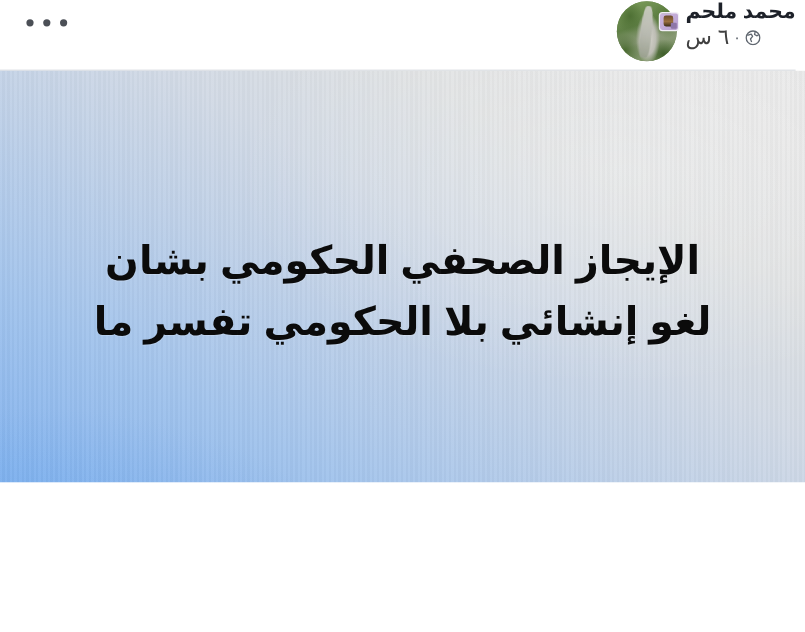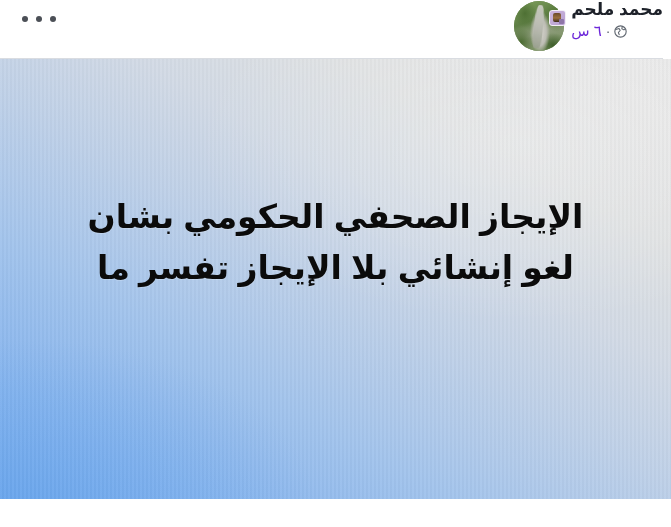--- a/index.html
+++ b/index.html
@@ -8,21 +8,21 @@
     padding: 0;
     background: #ffffff;
   }
   body {
     font-family: "Liberation Sans", "DejaVu Sans", sans-serif;
   }
 
   .screen {
     position: relative;
     width: 671px;
-    height: 499px;
+    height: 402px;
     overflow: hidden;
     background: #ffffff;
   }
 
   
   .post-header {
     position: absolute;
     top: 0;
     left: 0;
     width: 671px;
@@ -162,22 +162,22 @@
   }
   .meta-row {
     display: flex;
     flex-direction: row;
     align-items: center;
     gap: 4px;
     margin-top: 2px;
     height: 18px;
   }
   .meta-time {
-    font-size: 15px;
-    color: #6d28d9;
+    font-size: 18px;
+    color: #404040;
     line-height: 18px;
     white-space: nowrap;
     cursor: pointer;
   }
   .meta-sep {
     font-size: 14px;
     color: #606770;
     line-height: 18px;
   }
   .globe-icon {
@@ -288,17 +288,17 @@
     </div>
 
     <div class="right-gutter"></div>
   </div>
 
   <div class="post-image">
     <div class="grain"></div>
 
     <div class="post-text">
       <span class="line">الإيجاز الصحفي الحكومي بشان</span>
-      <span class="line">لغو إنشائي بلا الإيجاز تفسر ما</span>
+      <span class="line">لغو إنشائي بلا الحكومي تفسر ما</span>
     </div>
   </div>
 
 </div>
 
 </body></html>

